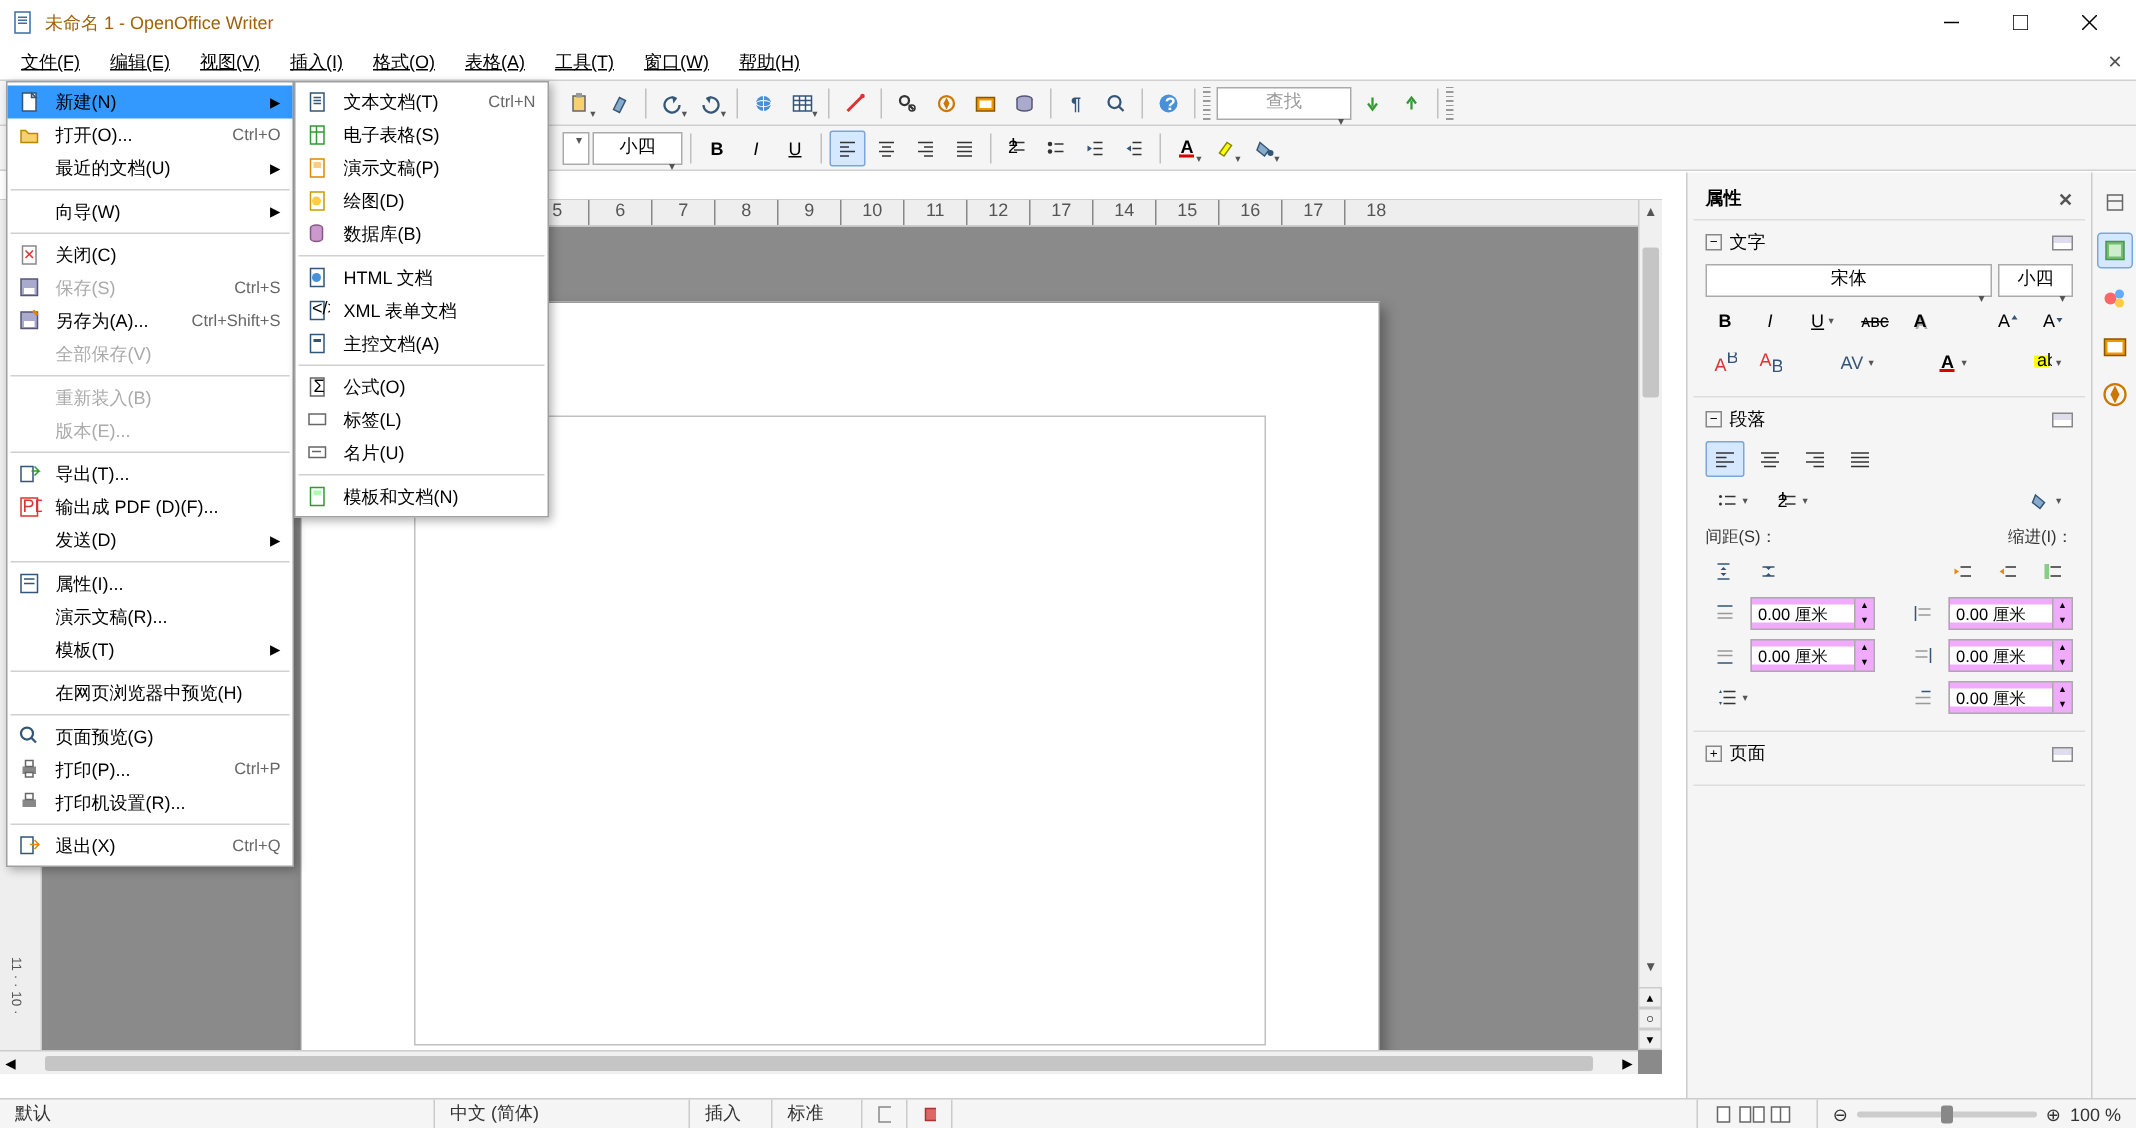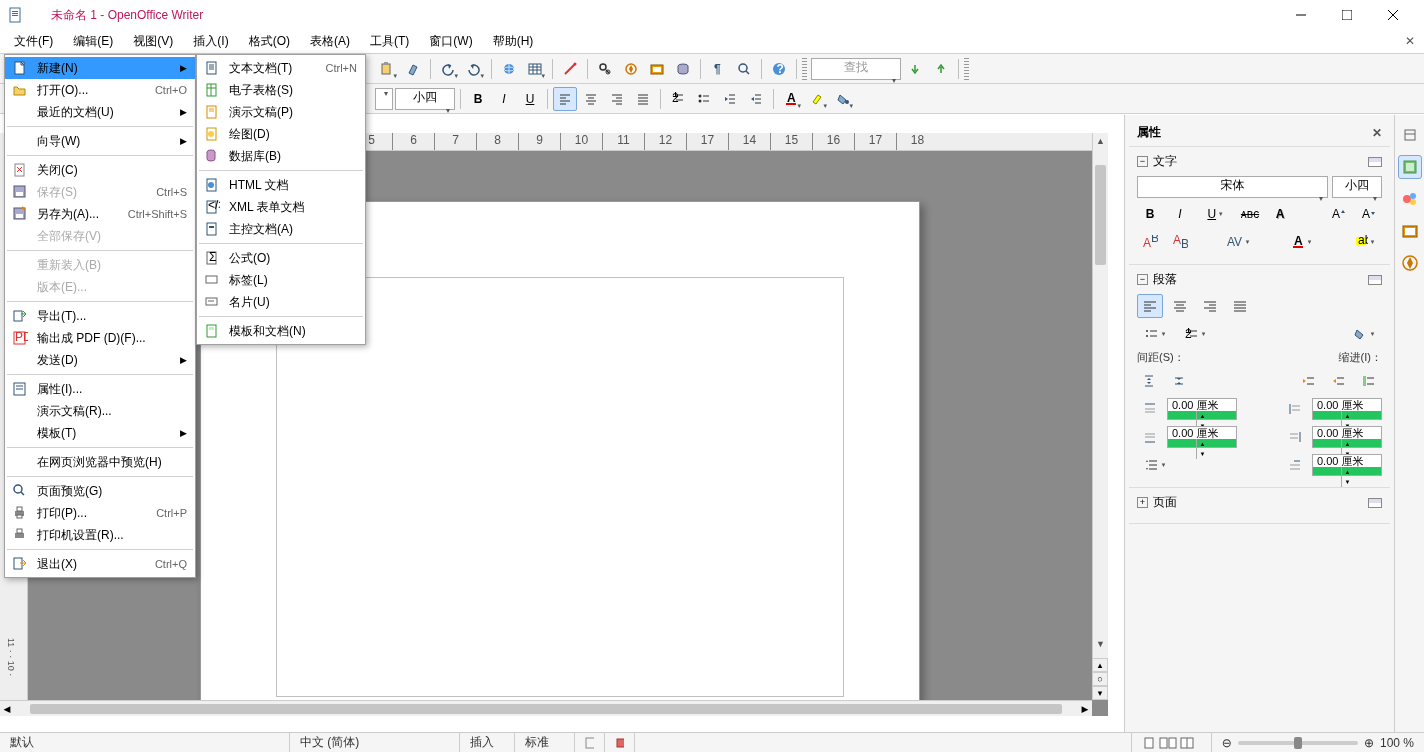--- a/index.html
+++ b/index.html
@@ -1,26 +1,26 @@
 <!DOCTYPE html>
 <html><head>
 <meta charset="utf-8">
 <style>
 * { margin: 0; padding: 0; box-sizing: border-box; font-family: "Microsoft YaHei", "SimSun", sans-serif; font-size: 12px; }
 body { background: #fff; overflow: hidden; width: 1424px; height: 752px; position: relative; }
 
 
 .titlebar { height: 30px; display: flex; align-items: center; padding: 0 8px; background: #fff; }
 .titlebar .doc-icon { width: 16px; height: 16px; margin-right: 6px; display: inline-flex; align-items: center; justify-content: center; }
-.titlebar .title { flex: 1; color: #be185d; margin-left: 21px; }
+.titlebar .title { flex: 1; color: #a16207; }
 .titlebar .wbtn { width: 46px; height: 30px; display: flex; align-items: center; justify-content: center; color: #000; }
 
 
 .menubar { height: 24px; display: flex; align-items: center; padding: 0 4px; background: #fff; border-bottom: 1px solid #d0d0d0; position: relative; }
-.menu-item { padding: 3px 10px; cursor: default; }
+.menu-item { padding: 3px 10px; cursor: default; text-decoration: underline; }
 .menubar .close-doc { position: absolute; right: 6px; top: 3px; width: 16px; height: 16px; display:flex; align-items:center; justify-content:center; color:#555;}
 
 
 .toolbar { height: 30px; display: flex; align-items: center; padding: 2px 4px; background: #f5f5f5; border-bottom: 1px solid #d0d0d0; gap: 2px; }
 .tbtn { width: 24px; height: 24px; display: inline-flex; align-items: center; justify-content: center; border: 1px solid transparent; border-radius: 2px; position: relative; }
 .tbtn.active { background: #d6e8ff; border-color: #7aa7d8; }
 .tbtn.dd::after { content: "▾"; font-size: 7px; position: absolute; right: 1px; bottom: 0; color: #555; }
 .tsep { width: 1px; height: 20px; background: #c0c0c0; margin: 0 3px; }
 .tgrip { width: 5px; height: 22px; background: repeating-linear-gradient(#999 0 1px, transparent 1px 3px); margin-right: 2px; cursor: move;}
 .combo { height: 22px; border: 1px solid #aaa; background: #fff; display: inline-flex; align-items: center; padding: 0 4px; flex-direction: column; }
@@ -52,21 +52,21 @@
 .props-header .close { margin-left: auto; cursor: pointer; color: #555;}
 .section { border-bottom: 1px solid #ddd; padding: 6px 8px; }
 .section-h { display: flex; align-items: center; font-weight: normal; margin-bottom: 6px; cursor: pointer; }
 .section-h .toggle { width: 11px; height: 11px; border: 1px solid #888; display: inline-flex; align-items: center; justify-content: center; font-size: 9px; margin-right: 5px; line-height: 9px;}
 .section-h .panel-icon { margin-left: auto; width: 14px; height: 10px; border: 1px solid #888; background: linear-gradient(#dde 50%, #fff 50%); }
 .prow { display: flex; align-items: center; gap: 4px; margin: 4px 0; flex-wrap: wrap;}
 .pbtn { width: 26px; height: 24px; display: inline-flex; align-items: center; justify-content: center; border: 1px solid transparent; border-radius: 2px; position: relative;}
 .pbtn.active { background: #d6e8ff; border-color: #7aa7d8; }
 .pbtn.dd { width: 36px; }
 .pbtn.dd::after { content: "▾"; font-size: 7px; margin-left: 3px; color: #555; }
-.spin { display: inline-flex; border: 1px solid #aaa; background: #22c55e; height: 22px; align-items: center; flex-direction: column; }
+.spin { display: inline-flex; border: 1px solid #aaa; background: #f0abfc; height: 22px; align-items: center; }
 .spin input { border: none; width: 68px; padding: 0 4px; font-size: 11px; outline: none; }
 .spin .sbtns { display: flex; flex-direction: column; border-left: 1px solid #aaa;}
 .spin .sbtns span { font-size: 6px; padding: 0 3px; line-height: 10px; cursor: pointer;}
 .plabel { font-size: 11px; color: #333; }
 .prow.split { justify-content: space-between; }
 .prow .col { display:flex; align-items:center; gap:4px; }
 
 
 .sidebar-icons { position: absolute; right: 0; top: 115px; width: 30px; bottom: 20px; background: #f5f5f5; border-left: 1px solid #ccc; display: flex; flex-direction: column; align-items: center; padding-top: 8px; gap: 8px; }
 .side-icon { width: 24px; height: 24px; display: flex; align-items: center; justify-content: center; border-radius: 3px; }

